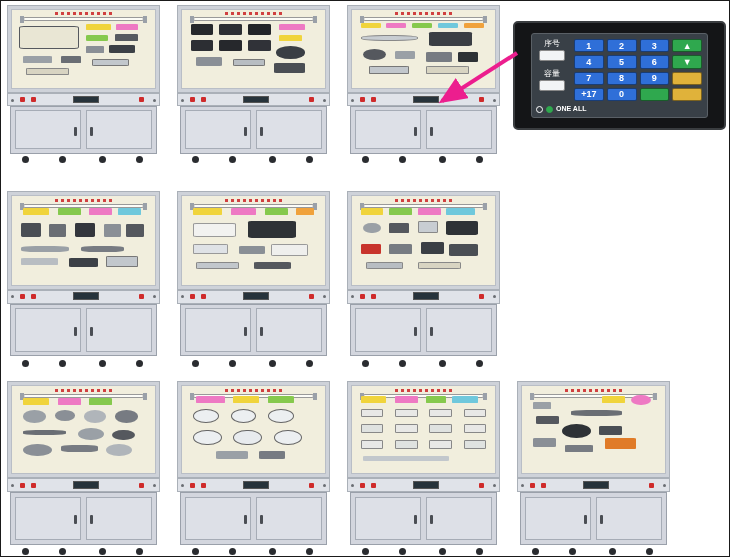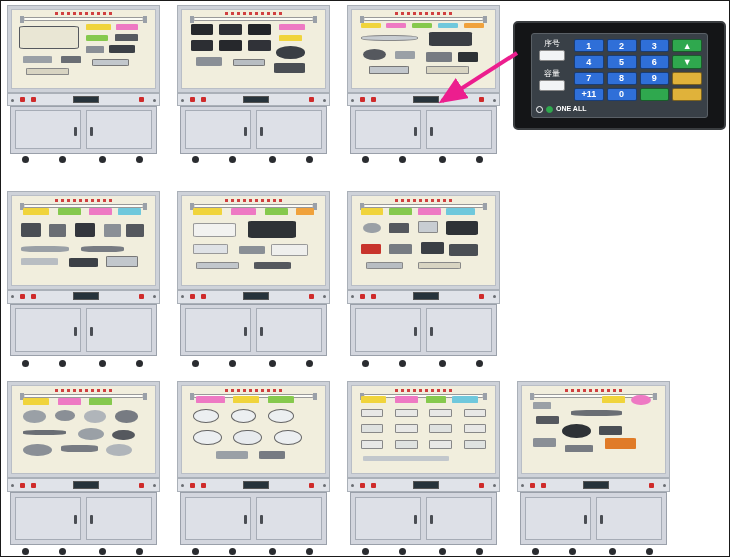--- a/index.html
+++ b/index.html
@@ -463,20 +463,20 @@
           <div style="background: rgb(47, 111, 216); border: 1px solid rgba(0, 0, 0, 0.45); border-radius: 2px; color: rgb(255, 255, 255); font-size: 9px; font-weight: bold; display: flex; align-items: center; justify-content: center;">3</div>
           <div style="background: rgb(47, 168, 78); border: 1px solid rgba(0, 0, 0, 0.45); border-radius: 2px; color: rgb(255, 255, 255); font-size: 9px; font-weight: bold; display: flex; align-items: center; justify-content: center;">▲</div>
           <div style="background: rgb(47, 111, 216); border: 1px solid rgba(0, 0, 0, 0.45); border-radius: 2px; color: rgb(255, 255, 255); font-size: 9px; font-weight: bold; display: flex; align-items: center; justify-content: center;">4</div>
           <div style="background: rgb(47, 111, 216); border: 1px solid rgba(0, 0, 0, 0.45); border-radius: 2px; color: rgb(255, 255, 255); font-size: 9px; font-weight: bold; display: flex; align-items: center; justify-content: center;">5</div>
           <div style="background: rgb(47, 111, 216); border: 1px solid rgba(0, 0, 0, 0.45); border-radius: 2px; color: rgb(255, 255, 255); font-size: 9px; font-weight: bold; display: flex; align-items: center; justify-content: center;">6</div>
           <div style="background: rgb(47, 168, 78); border: 1px solid rgba(0, 0, 0, 0.45); border-radius: 2px; color: rgb(255, 255, 255); font-size: 9px; font-weight: bold; display: flex; align-items: center; justify-content: center;">▼</div>
           <div style="background: rgb(47, 111, 216); border: 1px solid rgba(0, 0, 0, 0.45); border-radius: 2px; color: rgb(255, 255, 255); font-size: 9px; font-weight: bold; display: flex; align-items: center; justify-content: center;">7</div>
           <div style="background: rgb(47, 111, 216); border: 1px solid rgba(0, 0, 0, 0.45); border-radius: 2px; color: rgb(255, 255, 255); font-size: 9px; font-weight: bold; display: flex; align-items: center; justify-content: center;">8</div>
           <div style="background: rgb(47, 111, 216); border: 1px solid rgba(0, 0, 0, 0.45); border-radius: 2px; color: rgb(255, 255, 255); font-size: 9px; font-weight: bold; display: flex; align-items: center; justify-content: center;">9</div>
           <div style="background: rgb(224, 178, 58); border: 1px solid rgba(0, 0, 0, 0.45); border-radius: 2px; color: rgb(255, 255, 255); font-size: 9px; font-weight: bold; display: flex; align-items: center; justify-content: center;"></div>
-          <div style="background: rgb(47, 111, 216); border: 1px solid rgba(0, 0, 0, 0.45); border-radius: 2px; color: rgb(255, 255, 255); font-size: 9px; font-weight: bold; display: flex; align-items: center; justify-content: center;">+11</div>
+          <div style="background: rgb(47, 111, 216); border: 1px solid rgba(0, 0, 0, 0.45); border-radius: 2px; color: rgb(255, 255, 255); font-size: 9px; font-weight: bold; display: flex; align-items: center; justify-content: center;">+17</div>
           <div style="background: rgb(47, 111, 216); border: 1px solid rgba(0, 0, 0, 0.45); border-radius: 2px; color: rgb(255, 255, 255); font-size: 9px; font-weight: bold; display: flex; align-items: center; justify-content: center;">0</div>
           <div style="background: rgb(47, 168, 78); border: 1px solid rgba(0, 0, 0, 0.45); border-radius: 2px; color: rgb(255, 255, 255); font-size: 9px; font-weight: bold; display: flex; align-items: center; justify-content: center;"></div>
           <div style="background: rgb(224, 178, 58); border: 1px solid rgba(0, 0, 0, 0.45); border-radius: 2px; color: rgb(255, 255, 255); font-size: 9px; font-weight: bold; display: flex; align-items: center; justify-content: center;"></div>
         </div>
       </div>
     </div>
   </div>
 
 </body></html>

